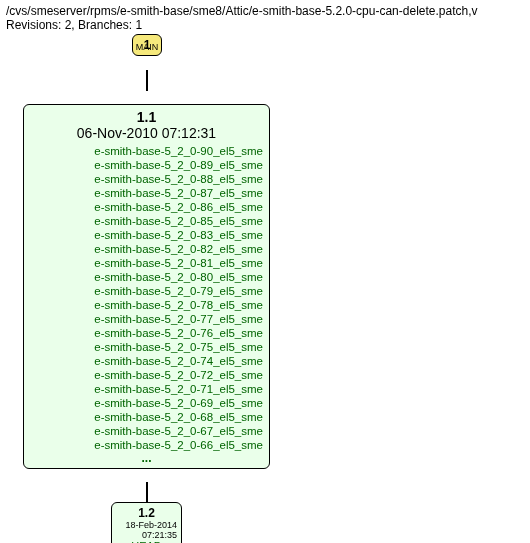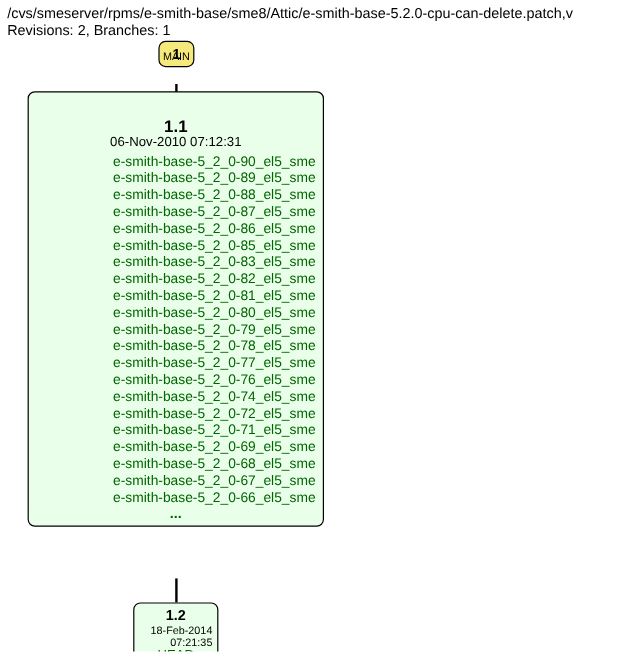--- a/index.html
+++ b/index.html
@@ -52,31 +52,31 @@
     position: absolute;
     left: 132px;
     top: 8px;
     width: 30px;
     text-align: center;
     font-size: 9px;
   }
   .node-big {
     background: #eaffea;
     left: 23px;
-    top: 42px;
+    top: 70px;
     width: 247px;
-    padding: 20px 6px 4px 6px;
+    padding: 4px 6px 4px 6px;
   }
   .node-big .title {
     font-weight: bold;
     font-size: 14px;
     margin-bottom: 0px;
   }
   .node-big .date {
-    font-size: 11px;
+    font-size: 14px;
     margin-bottom: 3px;
     color: #000000;
   }
   .tags {
     text-align: right;
     font-size: 11.5px;
     line-height: 14px;
     color: #006400;
     font-family: Helvetica, Arial, sans-serif;
   }
@@ -156,20 +156,21 @@
         <div>e-smith-base-5_2_0-86_el5_sme</div>
         <div>e-smith-base-5_2_0-85_el5_sme</div>
         <div>e-smith-base-5_2_0-83_el5_sme</div>
         <div>e-smith-base-5_2_0-82_el5_sme</div>
         <div>e-smith-base-5_2_0-81_el5_sme</div>
         <div>e-smith-base-5_2_0-80_el5_sme</div>
         <div>e-smith-base-5_2_0-79_el5_sme</div>
         <div>e-smith-base-5_2_0-78_el5_sme</div>
         <div>e-smith-base-5_2_0-77_el5_sme</div>
         <div>e-smith-base-5_2_0-76_el5_sme</div>
+        <div>e-smith-base-5_2_0-75_el5_sme</div>
         <div>e-smith-base-5_2_0-74_el5_sme</div>
         <div>e-smith-base-5_2_0-72_el5_sme</div>
         <div>e-smith-base-5_2_0-71_el5_sme</div>
         <div>e-smith-base-5_2_0-69_el5_sme</div>
         <div>e-smith-base-5_2_0-68_el5_sme</div>
         <div>e-smith-base-5_2_0-67_el5_sme</div>
         <div>e-smith-base-5_2_0-66_el5_sme</div>
       </div>
       <div class="ellipsis">...</div>
     </div>

